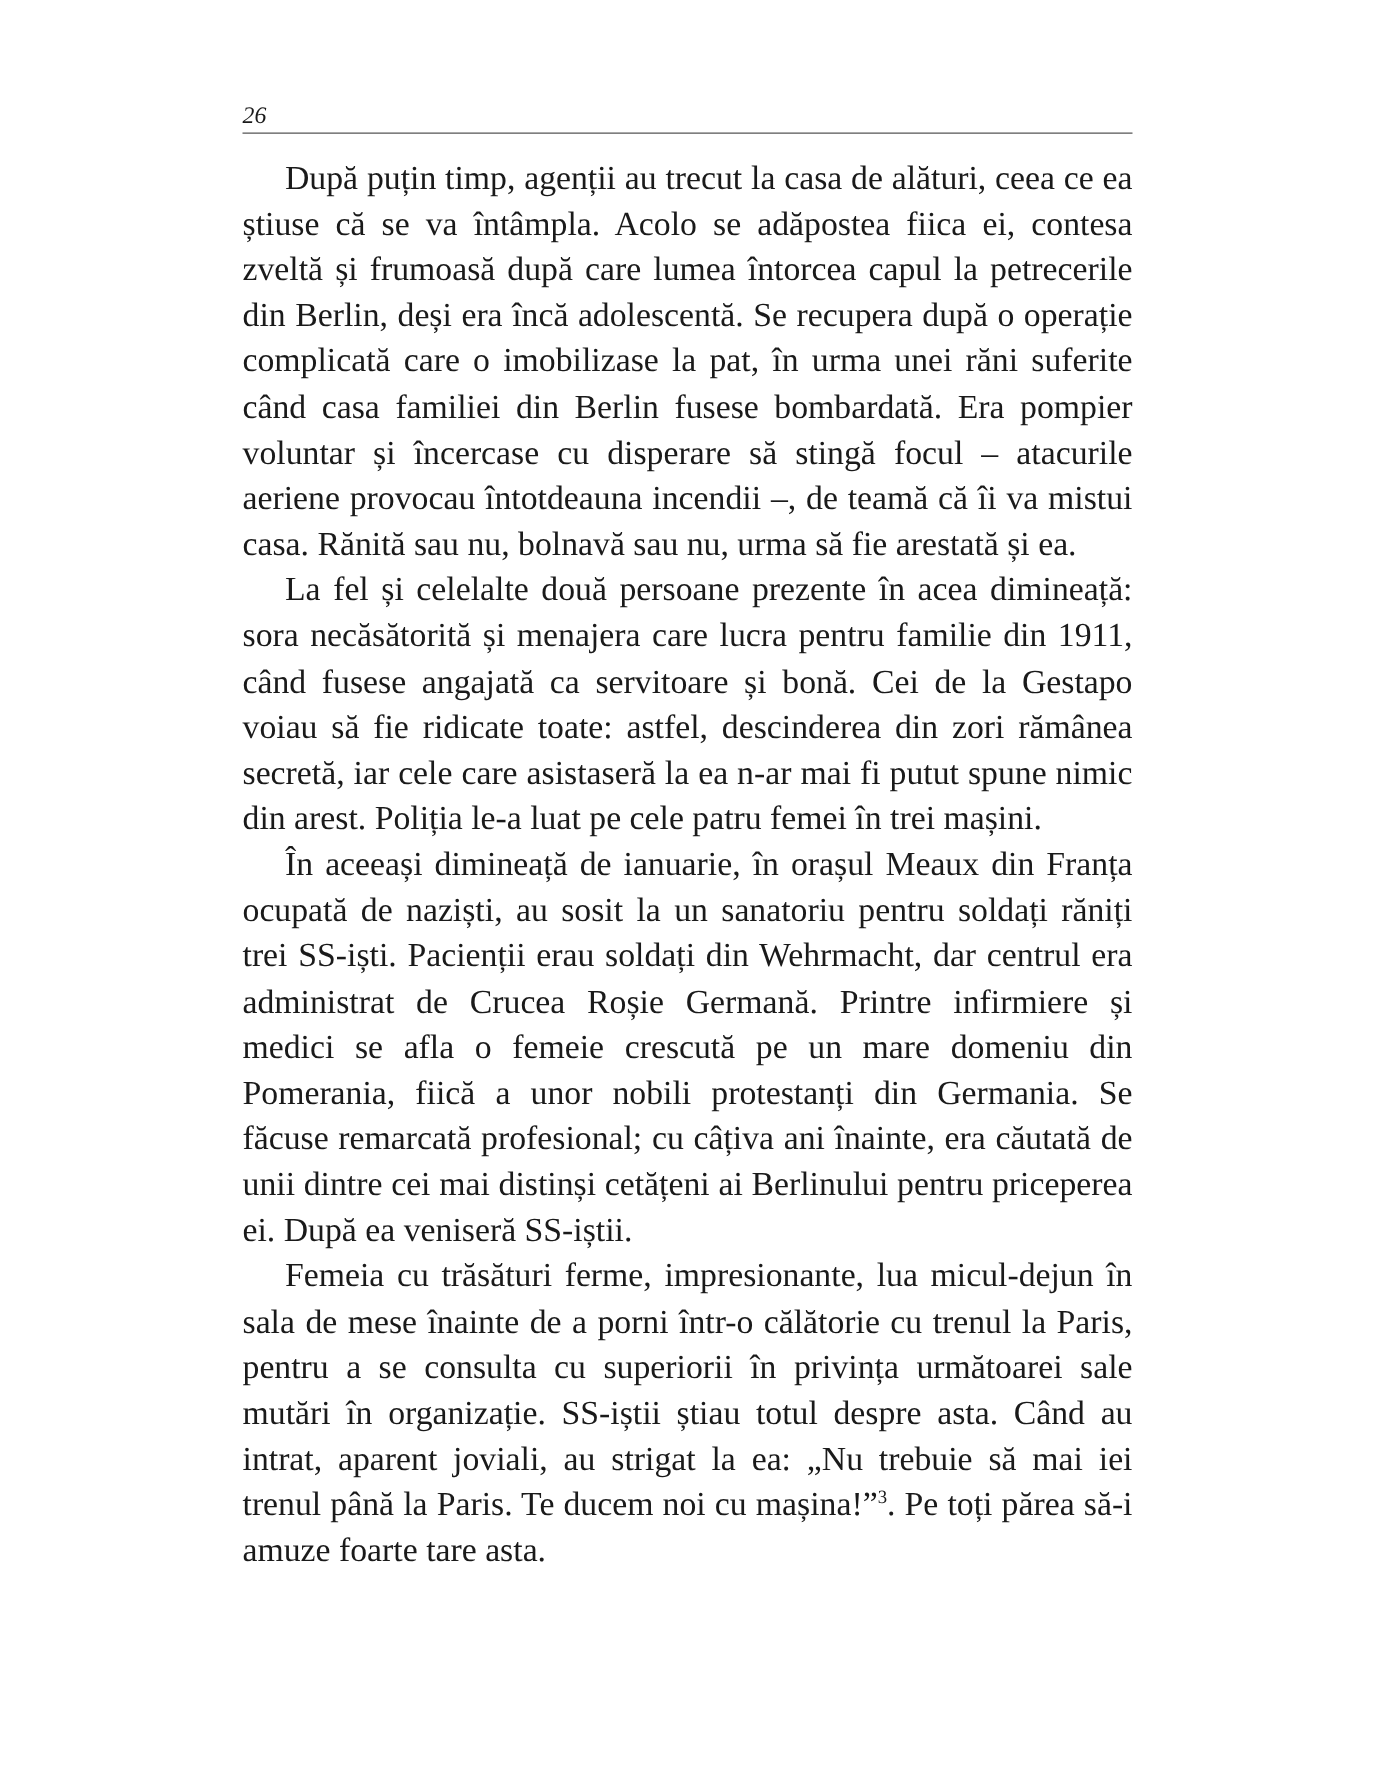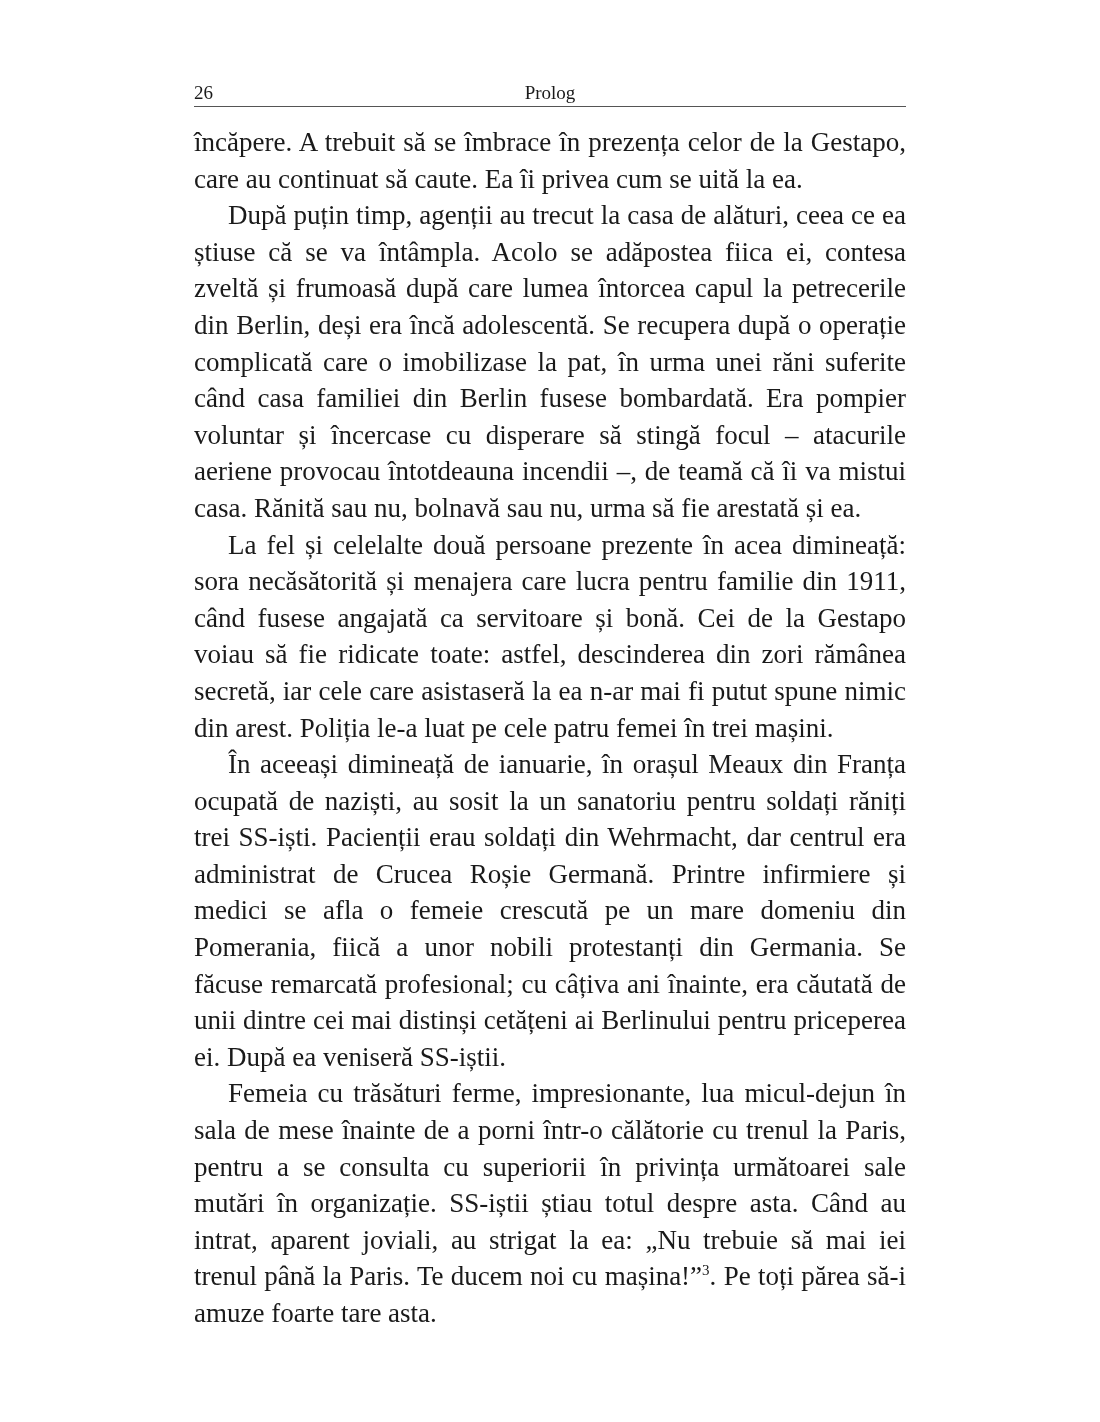--- a/index.html
+++ b/index.html
@@ -1,37 +1,35 @@
 <!DOCTYPE html>
 <html><head>
 <meta charset="utf-8">
 <style>
   html, body { margin: 0; padding: 0; background: #ffffff; }
   body { width: 1100px; height: 1422px; position: relative; overflow: hidden; }
   .page { position: absolute; left: 194px; top: 0; width: 712px; color: #1a1a1a;
           font-family: "Liberation Serif", "DejaVu Serif", serif; }
   .header { position: absolute; top: 80px; left: 0; width: 712px; height: 26px;
-            border-bottom: 1px solid #555; font-size: 19px; }
+            border-bottom: 1px solid #555; font-size: 19px; font-style: italic; }
   .page-number { position: absolute; left: 0; top: 2px; }
   .running-title { position: absolute; left: 0; right: 0; top: 2px; text-align: center; }
   .body-text { position: absolute; top: 124px; left: 0; width: 712px;
                font-size: 27px; line-height: 36.6px; text-align: justify; hyphens: manual; }
   .para { margin: 0; }
   .para.indent { text-indent: 34px; font-family: Liberation Serif, serif; }
   sup { font-size: 15px; line-height: 0; vertical-align: super; }
 </style>
 </head>
 <body>
 
 <div class="page">
   <div class="header">
     <span class="page-number">26</span>
-    <span class="running-title">Prolog</span>
   </div>
 
   <div class="body-text">
-    <p class="para">încăpere. A trebuit să se îmbrace în prezența celor de la Gestapo, care au continuat să caute. Ea îi privea cum se uită la ea.</p>
     <p class="para indent">După puțin timp, agenții au trecut la casa de alături, ceea ce ea știuse că se va întâmpla. Acolo se adăpostea fiica ei, contesa zveltă și frumoasă după care lumea întorcea capul la petrecerile din Berlin, deși era încă adolescentă. Se recupera după o ope­rație complicată care o imobilizase la pat, în urma unei răni suferite când casa familiei din Berlin fusese bombardată. Era pompier voluntar și încercase cu disperare să stingă focul – atacurile aeriene provocau întotdeauna incendii –, de teamă că îi va mistui casa. Rănită sau nu, bolnavă sau nu, urma să fie arestată și ea.</p>
     <p class="para indent">La fel și celelalte două persoane prezente în acea dimineață: sora necăsătorită și menajera care lucra pentru familie din 1911, când fusese angajată ca servitoare și bonă. Cei de la Gestapo voiau să fie ridicate toate: astfel, descinderea din zori rămânea secretă, iar cele care asistaseră la ea n-ar mai fi putut spune nimic din arest. Poliția le-a luat pe cele patru femei în trei mașini.</p>
     <p class="para indent">În aceeași dimineață de ianuarie, în orașul Meaux din Franța ocupată de naziști, au sosit la un sanatoriu pentru soldați răniți trei SS-iști. Pacienții erau soldați din Wehrmacht, dar centrul era administrat de Crucea Roșie Germană. Printre infirmiere și medici se afla o femeie crescută pe un mare domeniu din Pomerania, fiică a unor nobili protestanți din Germania. Se făcuse remarcată profesional; cu câțiva ani înainte, era căutată de unii dintre cei mai distinși cetățeni ai Berlinului pentru pri­ceperea ei. După ea veniseră SS-iștii.</p>
     <p class="para indent"><span>Femeia cu trăsături ferme, impresionante, lua micul-dejun în sala de mese înainte de a porni într-o călătorie cu trenul la Paris, pentru a se consulta cu superiorii în privința următoarei sale mutări în organizație. SS-iștii știau totul despre asta. Când au intrat, aparent joviali, au strigat la ea: „Nu trebuie să mai iei trenul până la Paris. Te ducem noi cu mașina!”</span><sup>3</sup><span>. Pe toți părea să-i amuze foarte tare asta.</span></p>
   </div>
 </div>
 
 </body></html>

